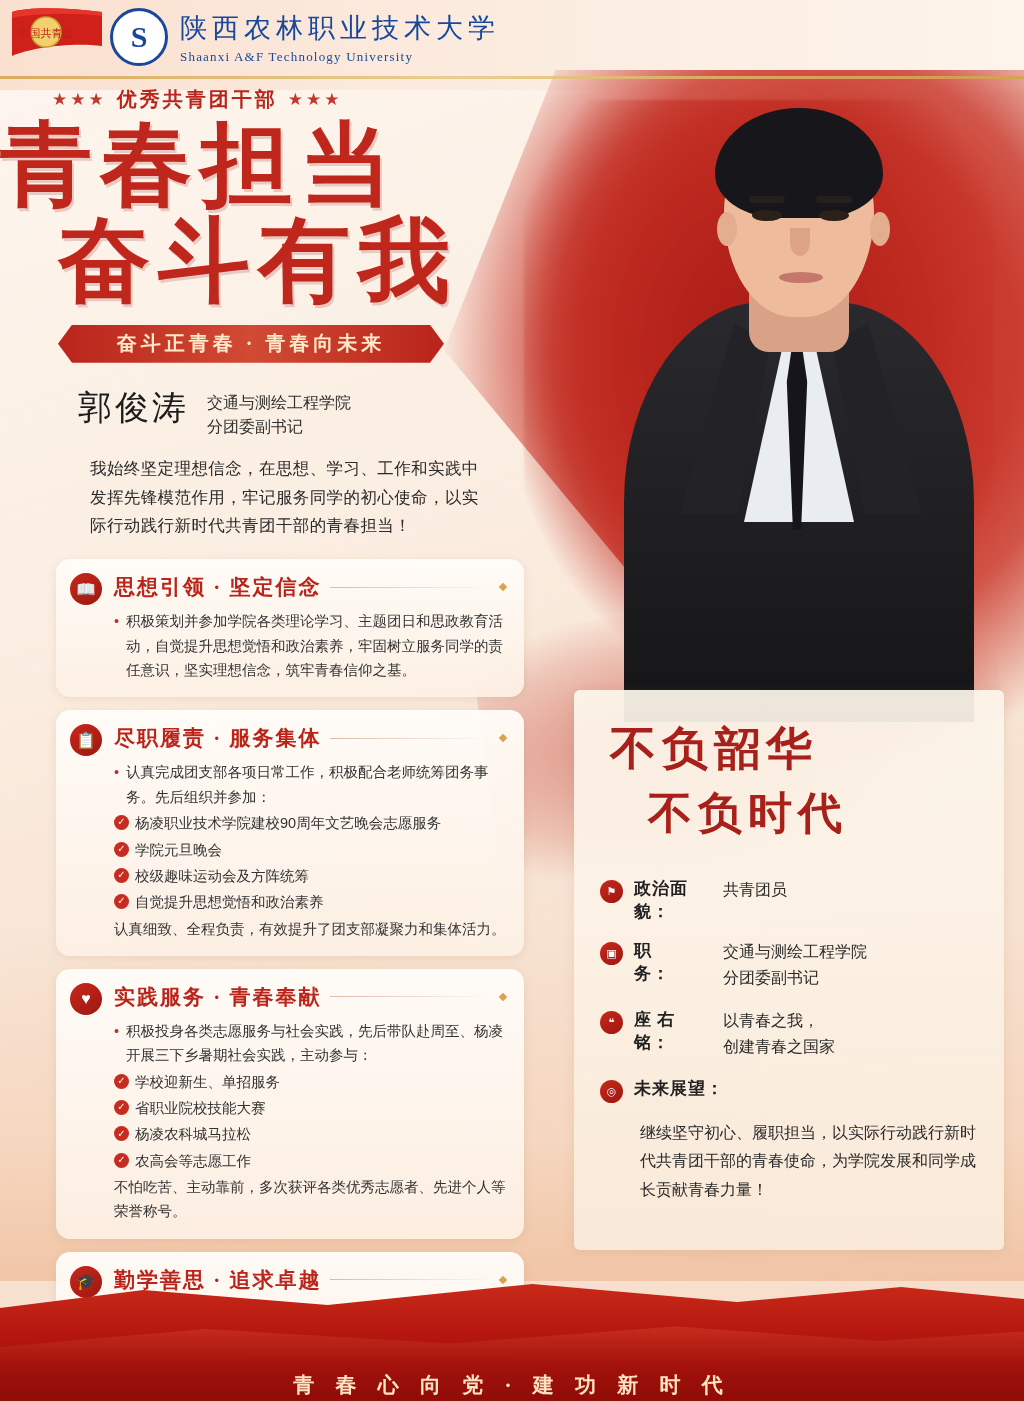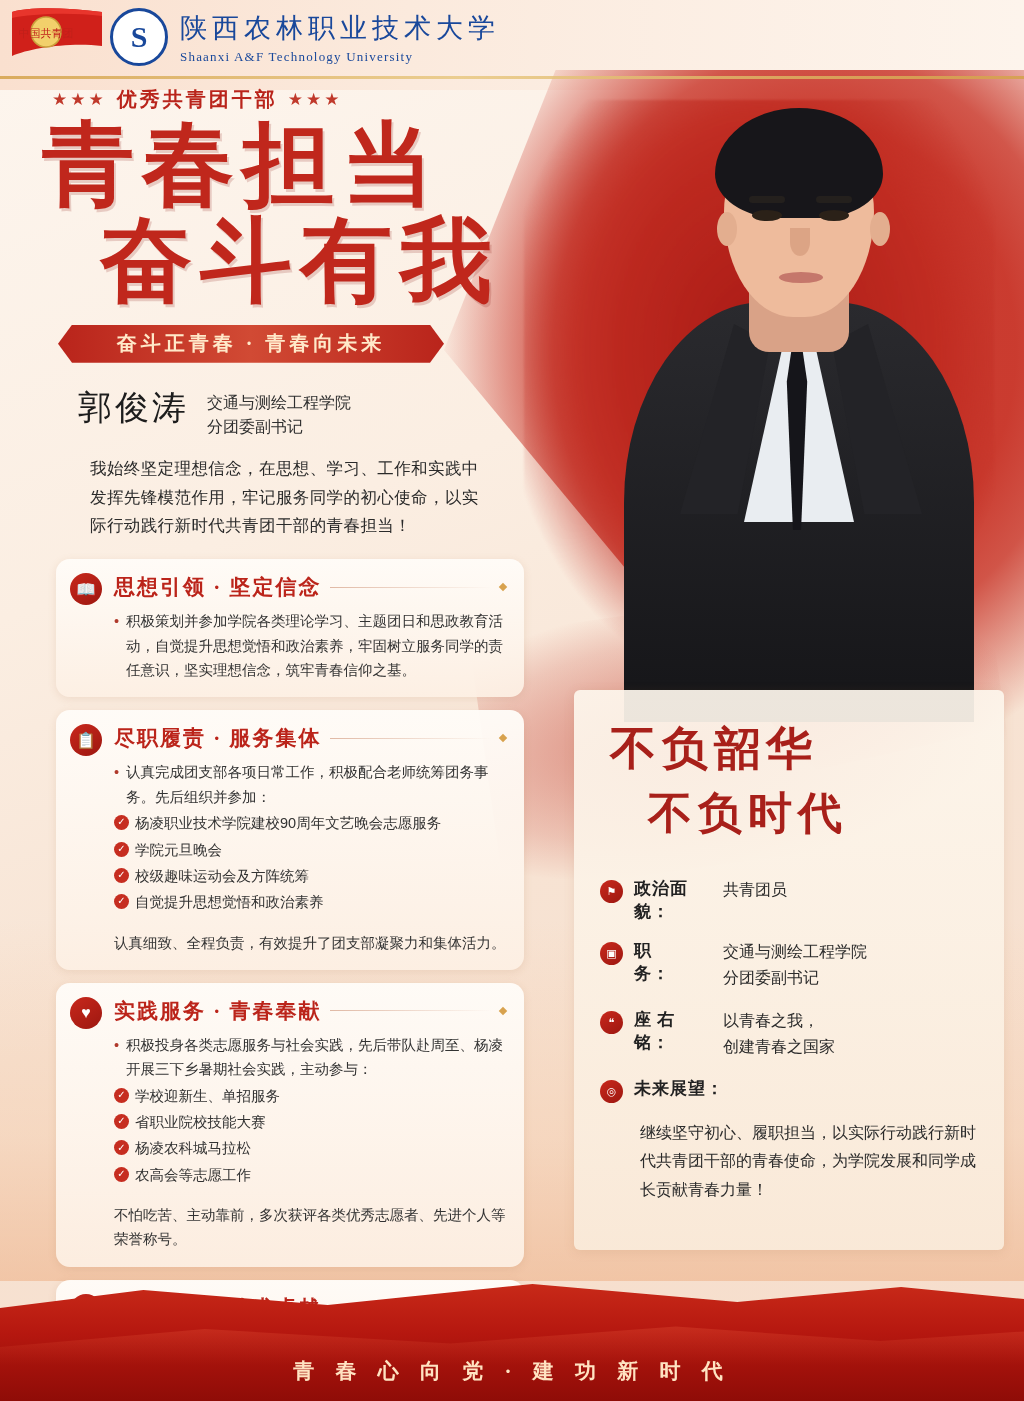--- a/index.html
+++ b/index.html
@@ -77,21 +77,21 @@
   .ribbon-line {
     display: flex; align-items: center; gap: 10px; padding-left: 52px; margin-bottom: 6px;
   }
   .stars { color: #c0392b; font-size: 17px; letter-spacing: 3px; }
   .ribbon-title {
     font-size: 20px; font-weight: bold; color: #b9241b; letter-spacing: 3px;
     font-family: "Liberation Serif", serif;
   }
 
   .big-title {
-    padding-left: 42px; margin-top: 6px;
+    margin-top: 6px;
   }
   .big-title .l1, .big-title .l2 {
     font-family: "Liberation Serif", serif;
     font-weight: bold;
     color: #c0271c;
     letter-spacing: 8px;
     line-height: 1.02;
     text-shadow: 2px 3px 0 rgba(140,20,14,0.18);
   }
   .big-title .l1 { font-size: 92px; }
@@ -146,21 +146,21 @@
   .card-body { font-size: 14.5px; line-height: 1.68; color: #333; }
   .bullet-row { display: flex; gap: 7px; }
   .bullet-row .dot { color: #b0392b; line-height: 1.68; }
   .sub-item { display: flex; align-items: flex-start; gap: 6px; margin-top: 2px; }
   .check {
     flex: none; margin-top: 4px;
     width: 15px; height: 15px; border-radius: 50%;
     background: #c62d20; color: #fff; font-size: 10px;
     display: flex; align-items: center; justify-content: center;
   }
-  .plain-line { margin-top: 16px; }
+  .plain-line { margin-top: 2px; }
 
   
   .photo {
     position: absolute; right: 10px; top: 92px; width: 430px; height: 630px;
     overflow: hidden;
   }
   .photo .suit {
     position: absolute; left: 40px; top: 210px; width: 350px; height: 420px;
     background: linear-gradient(180deg, #2a2a2e 0%, #151518 100%);
     border-radius: 140px 140px 0 0 / 200px 200px 0 0;
@@ -254,21 +254,21 @@
     position: absolute; left: 0; bottom: 0; width: 1024px; height: 150px;
     background: linear-gradient(180deg, #d5361f 0%, #b5170f 55%, #8f0c07 100%);
     clip-path: polygon(0 38%, 14% 26%, 32% 36%, 52% 22%, 72% 34%, 88% 24%, 100% 32%, 100% 100%, 0 100%);
   }
   .footer-wave2 {
     position: absolute; left: 0; bottom: 0; width: 1024px; height: 120px;
     background: linear-gradient(180deg, rgba(255,120,80,0.45) 0%, rgba(180,20,12,0) 70%);
     clip-path: polygon(0 55%, 20% 40%, 44% 52%, 66% 38%, 86% 50%, 100% 42%, 100% 100%, 0 100%);
   }
   .footer-text {
-    position: absolute; left: 0; bottom: 16px; width: 1024px; text-align: center;
+    position: absolute; left: 0; bottom: 2px; width: 1024px; text-align: center;
     color: #ffe3c2; font-size: 21px; letter-spacing: 8px; font-weight: bold;
     font-family: "Liberation Serif", serif;
   }
 </style>
 </head>
 <body>
 
 <div class="bg-wash-top"></div>
 <div class="bg-city"></div>
 <div class="bg-red-swash"></div>

